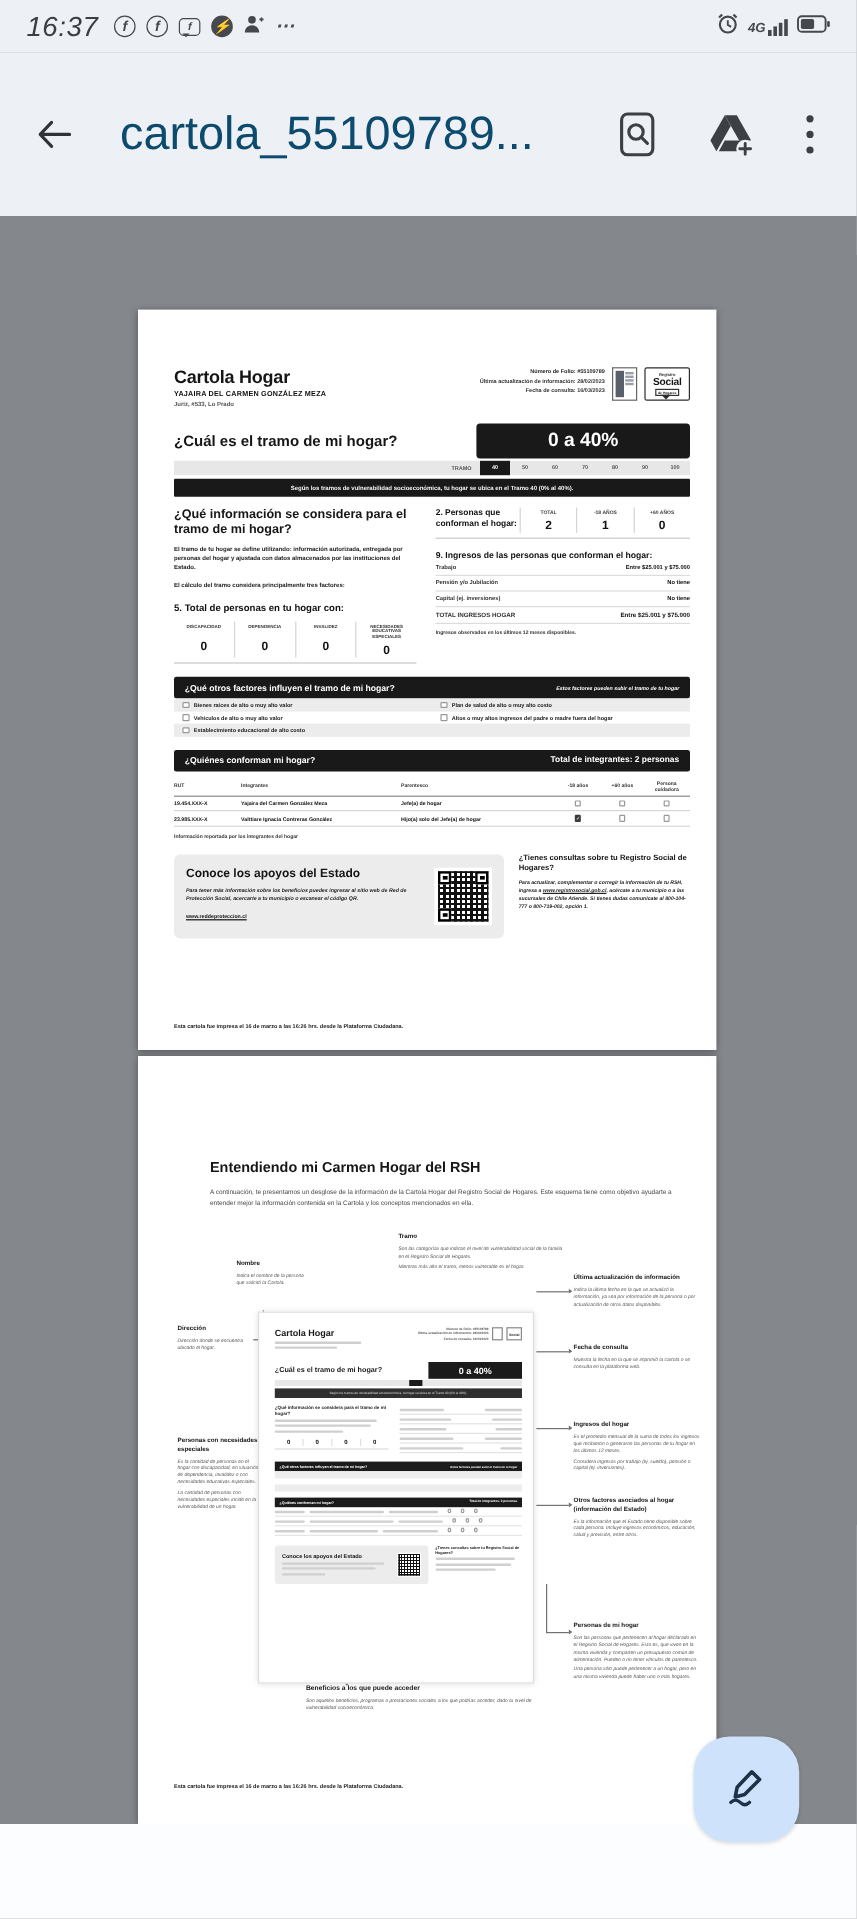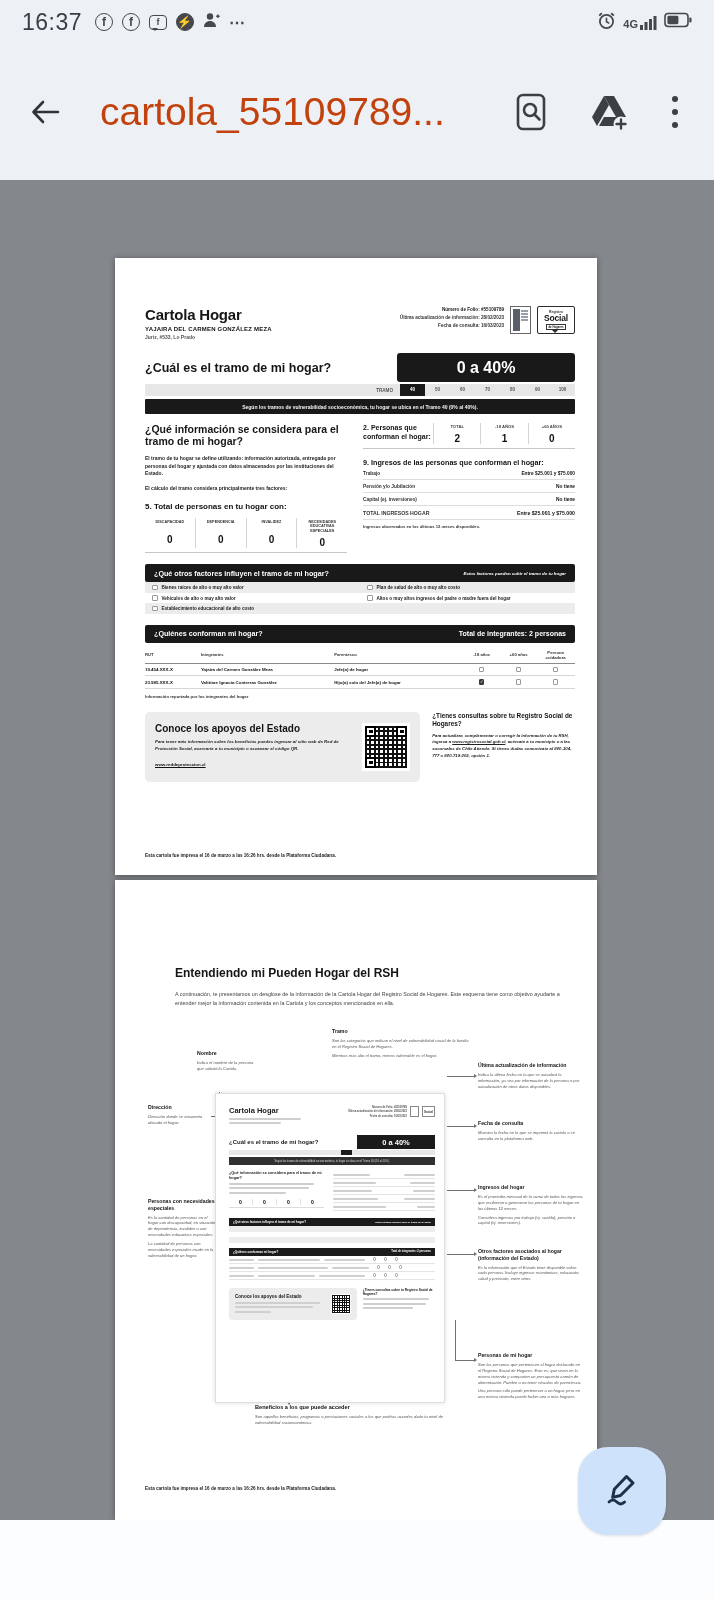--- a/index.html
+++ b/index.html
@@ -1,38 +1,38 @@
 <!DOCTYPE html>
 <html><head>
 <meta charset="utf-8">
 <style>
   * { margin:0; padding:0; box-sizing:border-box; }
   html,body { width:714px; height:1599px; font-family:"Liberation Sans", sans-serif; background:#fff; overflow:hidden; }
   #screen { position:relative; width:714px; height:1599px; background:#84878b; }
 
   
   .statusbar { position:absolute; left:0; top:0; width:714px; height:44px; background:#edf0f4;
-    display:flex; align-items:center; justify-content:space-between; padding:0 22px; z-index:30; }
+    display:flex; align-items:center; justify-content:space-between; padding:0 22px; z-index:30;font-style:italic; }
   .sb-left { display:flex; align-items:center; gap:9px; }
   .sb-time { font-size:23px; color:#3a3e44; font-weight:500; letter-spacing:.5px; margin-right:4px; }
   .cic { width:18px; height:18px; border-radius:50%; border:1.7px solid #45494e; color:#45494e;
     display:flex; align-items:center; justify-content:center; font-size:12px; font-weight:700; }
   .cic.filled { background:#45494e; color:#fff; border-color:#45494e; }
   .bubble { width:18px; height:15px; border:1.7px solid #45494e; border-radius:4px; position:relative;
     display:flex; align-items:center; justify-content:center; font-size:9px; font-weight:700; color:#45494e; }
   .bubble::after { content:""; position:absolute; left:2px; bottom:-5px; border:3px solid transparent; border-top-color:#45494e; }
   .sb-more { font-size:16px; color:#45494e; font-weight:700; letter-spacing:1px; }
   .sb-right { display:flex; align-items:center; gap:7px; }
   .net4g { display:flex; align-items:flex-end; gap:2px;justify-content:center; }
   .net4g .lbl { font-size:11px; font-weight:700; color:#45494e; line-height:1; }
 
   
   .appbar { position:absolute; left:0; top:44px; width:714px; height:136px; background:#edf0f4;
     display:flex; align-items:center; padding:0 28px; z-index:29; }
-  .ab-title { font-size:39px; color:#c2410c; margin-left:38px; flex:1; white-space:nowrap; overflow:hidden; }
+  .ab-title { font-size:39px; color:#0c4a6e; margin-left:38px; flex:1; white-space:nowrap; overflow:hidden; }
   .ab-icons { display:flex; align-items:center; gap:40px; padding-right:6px; }
   .icon-btn { display:flex; align-items:center; justify-content:center; }
 
   
   .viewer { position:absolute; left:0; top:180px; width:714px; height:1340px; background:#84878b; }
   .bottombar { position:absolute; left:0; top:1520px; width:714px; height:79px; background:#fcfdfe; }
   .page { position:absolute; background:#fff; box-shadow:0 1px 6px rgba(0,0,0,.38); }
   #page1 { left:115px; top:258px; width:482px; height:617px; }
   #page2 { left:115px; top:880px; width:482px; height:640px; }
 
@@ -487,21 +487,21 @@
         <div class="consultas">
           <div class="con-h">¿Tienes consultas sobre tu Registro Social de Hogares?</div>
           <div class="con-p"><span>Para actualizar, complementar o corregir la información de tu RSH, ingresa a </span><span class="u">www.registrosocial.gob.cl</span><span>, acércate a tu municipio o a las sucursales de Chile Atiende. Si tienes dudas comunícate al 800-104-777 o 800-719-002, opción 1.</span></div>
         </div>
       </div>
     </div>
     <div class="p1-footer">Esta cartola fue impresa el 16 de marzo a las 16:26 hrs. desde la Plataforma Ciudadana.</div>
   </div>
 
   <div class="page" id="page2">
-    <div class="p2-title">Entendiendo mi Pueden Hogar del RSH</div>
+    <div class="p2-title">Entendiendo mi Carmen Hogar del RSH</div>
     <div class="p2-intro">A continuación, te presentamos un desglose de la información de la Cartola Hogar del Registro Social de Hogares.  Este esquema tiene como objetivo ayudarte a entender mejor la información contenida en la Cartola y los conceptos mencionados en ella.</div>
 
     <div class="ann" style="left:82px;top:170px;width:58px;">
       <div class="ann-l">Nombre</div>
       <div class="ann-d">Indica el nombre de la persona que solicitó la Cartola.</div>
     </div>
     <div class="ann" style="left:217px;top:148px;width:140px;">
       <div class="ann-l">Tramo</div>
       <div class="ann-d">Son las categorías que indican el nivel de vulnerabilidad social de la familia en el Registro Social de Hogares.</div>
       <div class="ann-d">Mientras más alto el tramo, menos vulnerable es el hogar.</div>

